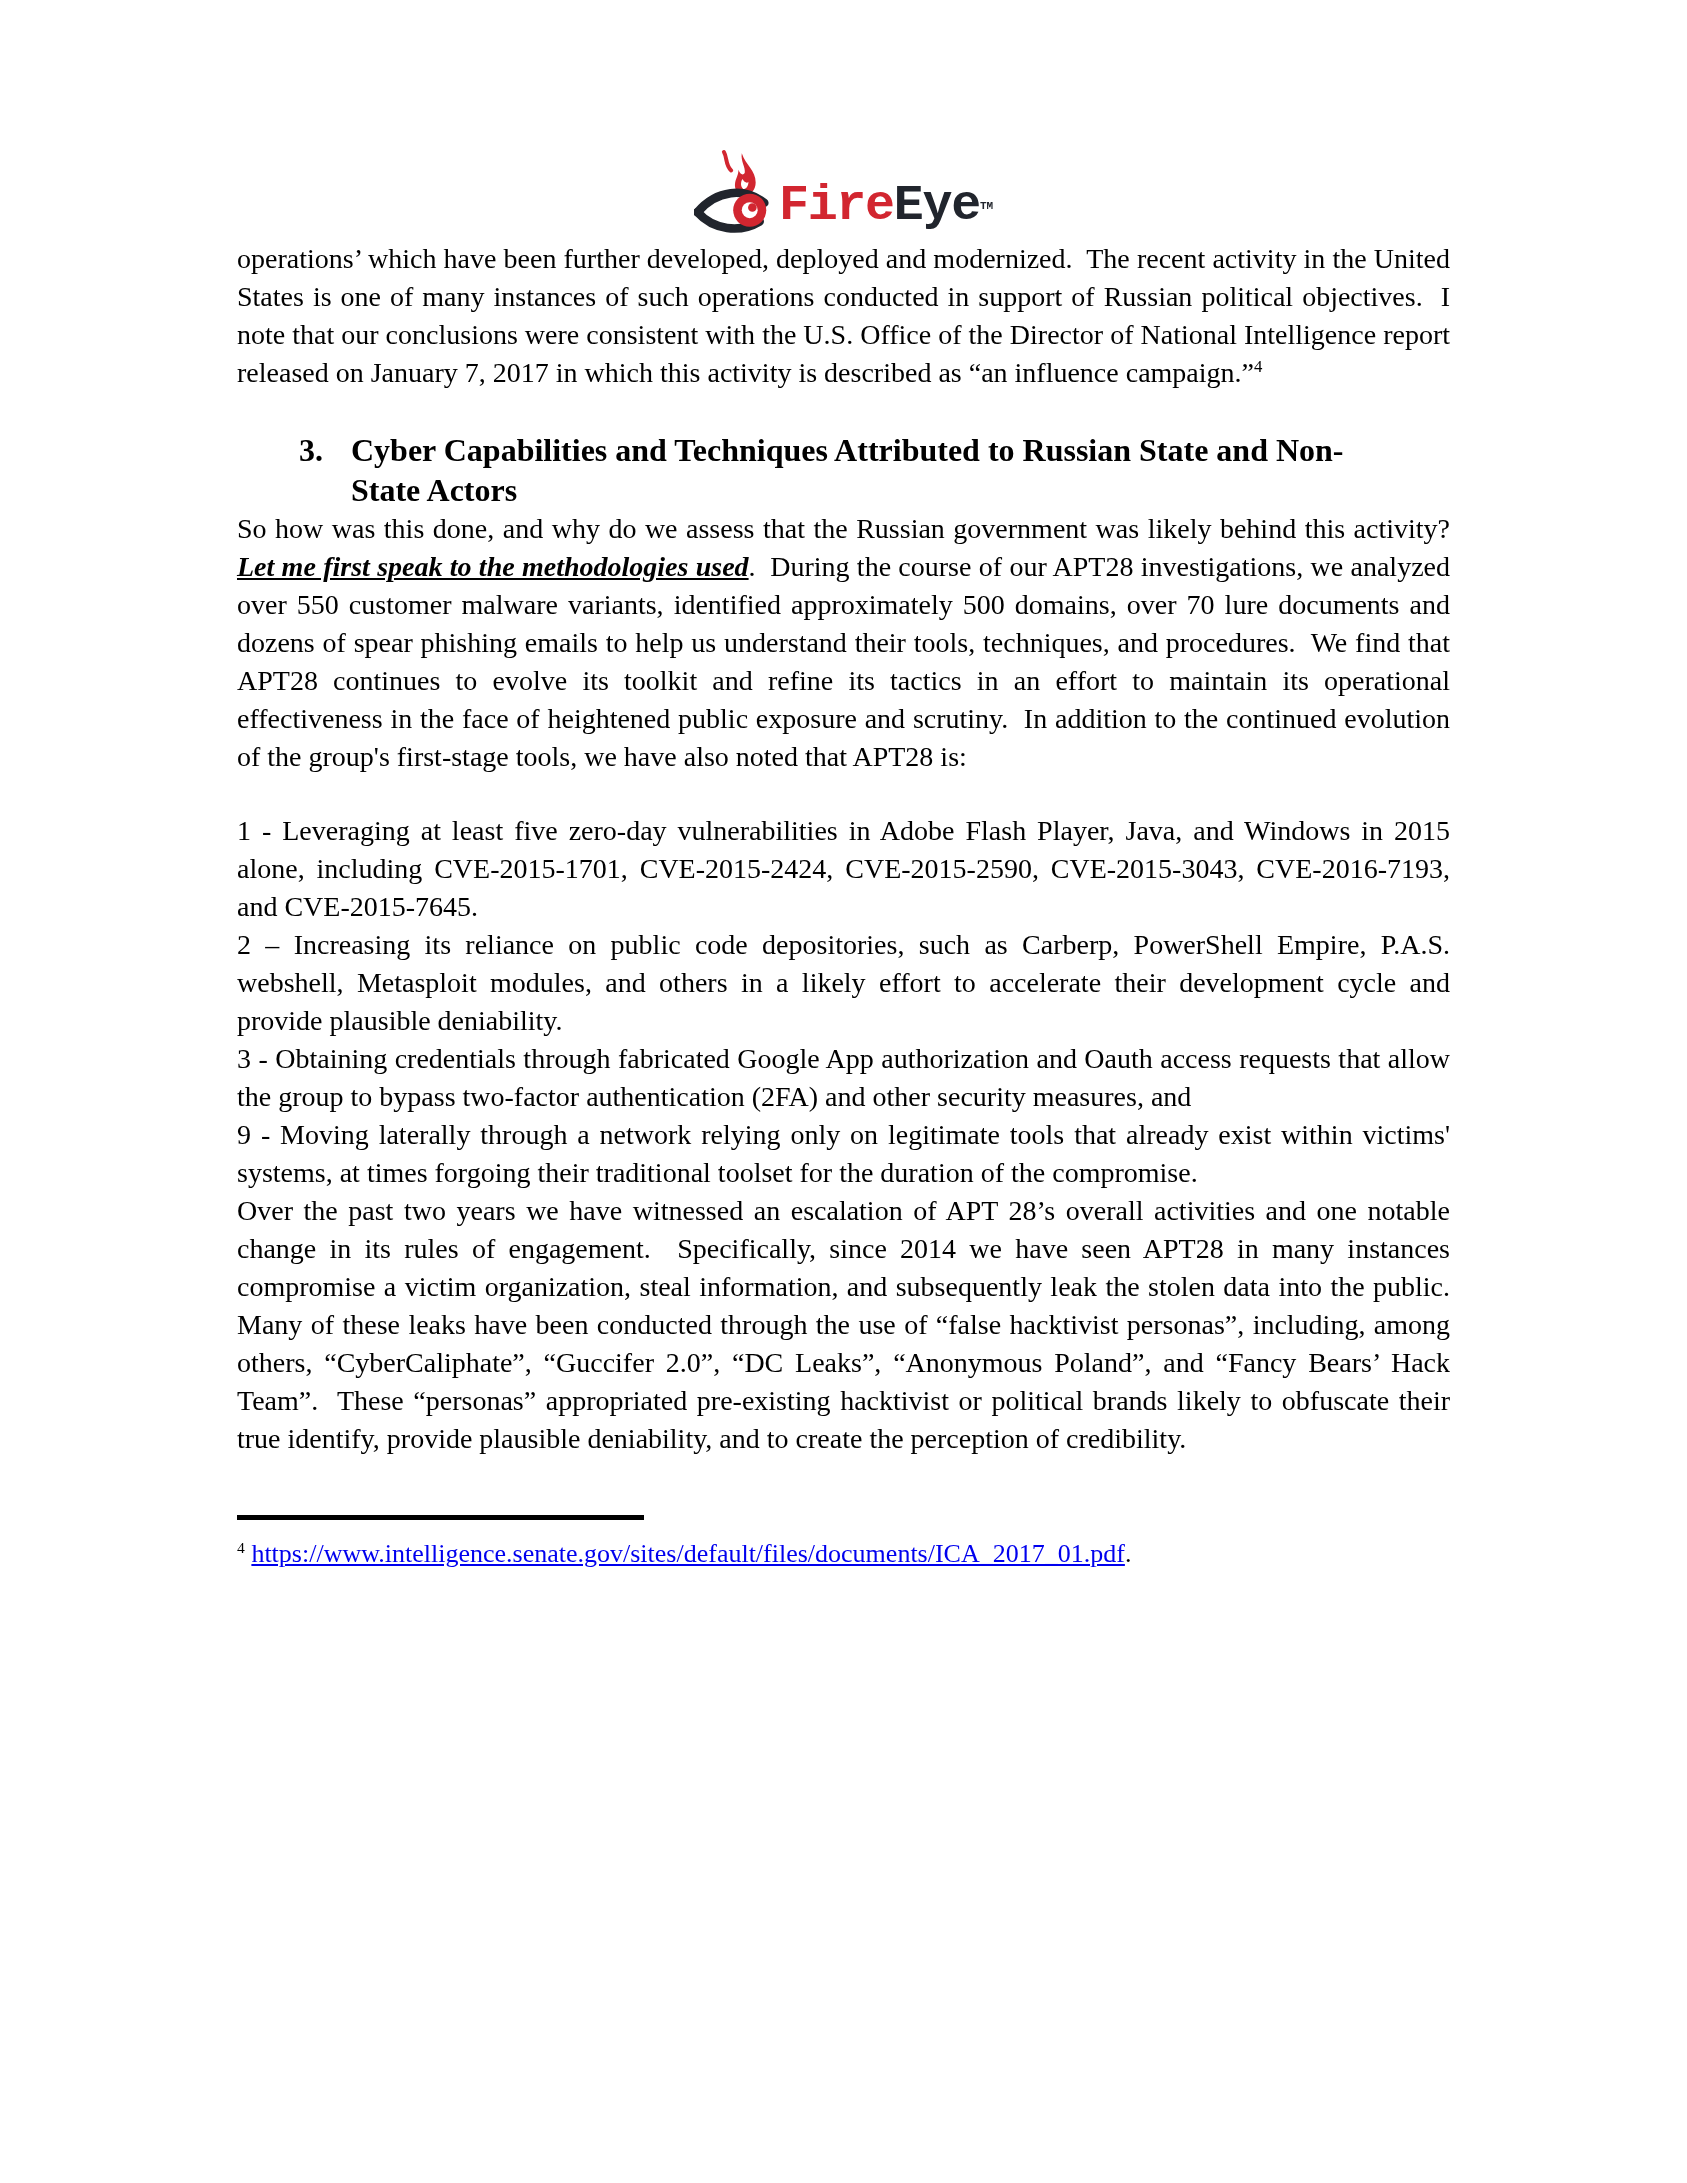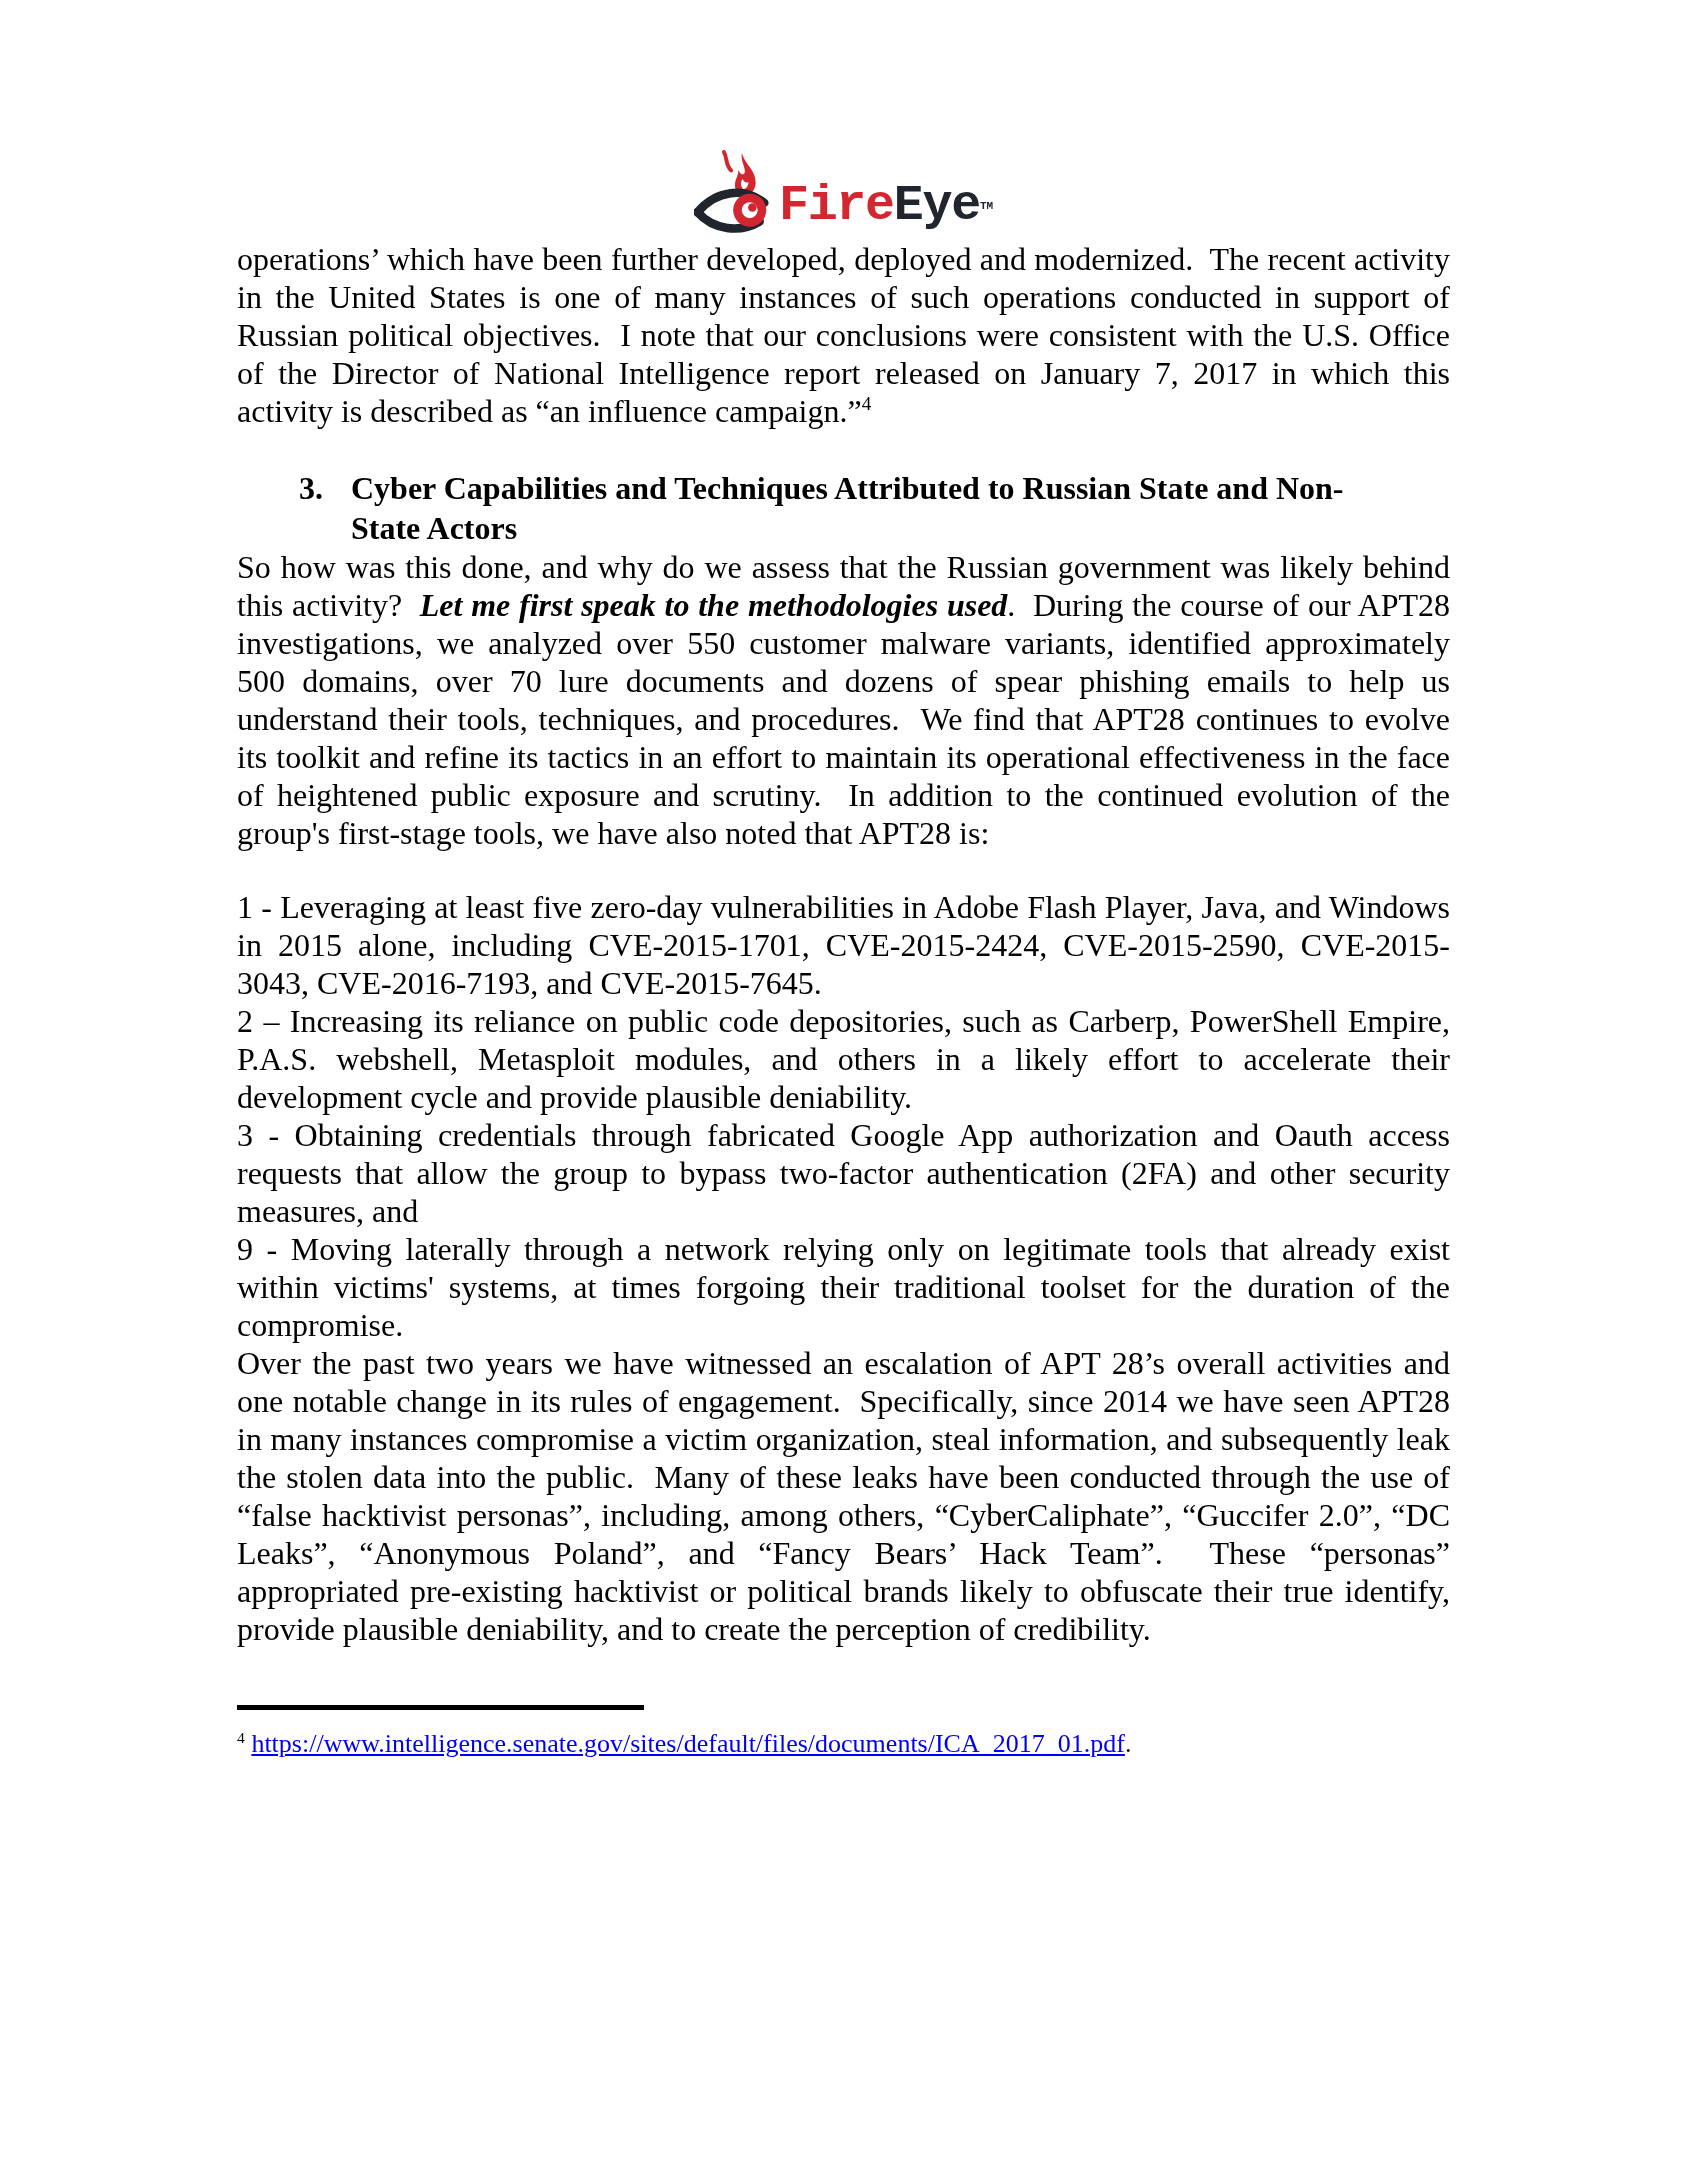--- a/index.html
+++ b/index.html
@@ -41,31 +41,31 @@
     font-size: 11px;
     font-weight: bold;
     align-self: flex-start;
     margin-top: 4px;
     letter-spacing: 0;
   }
 
   
   p.body {
     margin: 0;
-    font-size: 32px;
+    font-size: 28px;
     line-height: 38px;
     text-align: justify;
     white-space: pre-wrap;
   }
   .mt-para    { margin-top: 53px; }
   .mt-block   { margin-top: 38px; }
   .mt-list    { margin-top: 36px; }
   .mt-escal   { margin-top: 50px; }
 
-  .em-bi { font-weight: bold; font-style: italic; }
+  .em-bi { font-weight: bold; font-style: italic; text-decoration: underline; }
 
   sup.fn-ref {
     font-size: 60%;
     line-height: 0;
     vertical-align: super;
   }
 
   
   .heading {
     display: flex;

